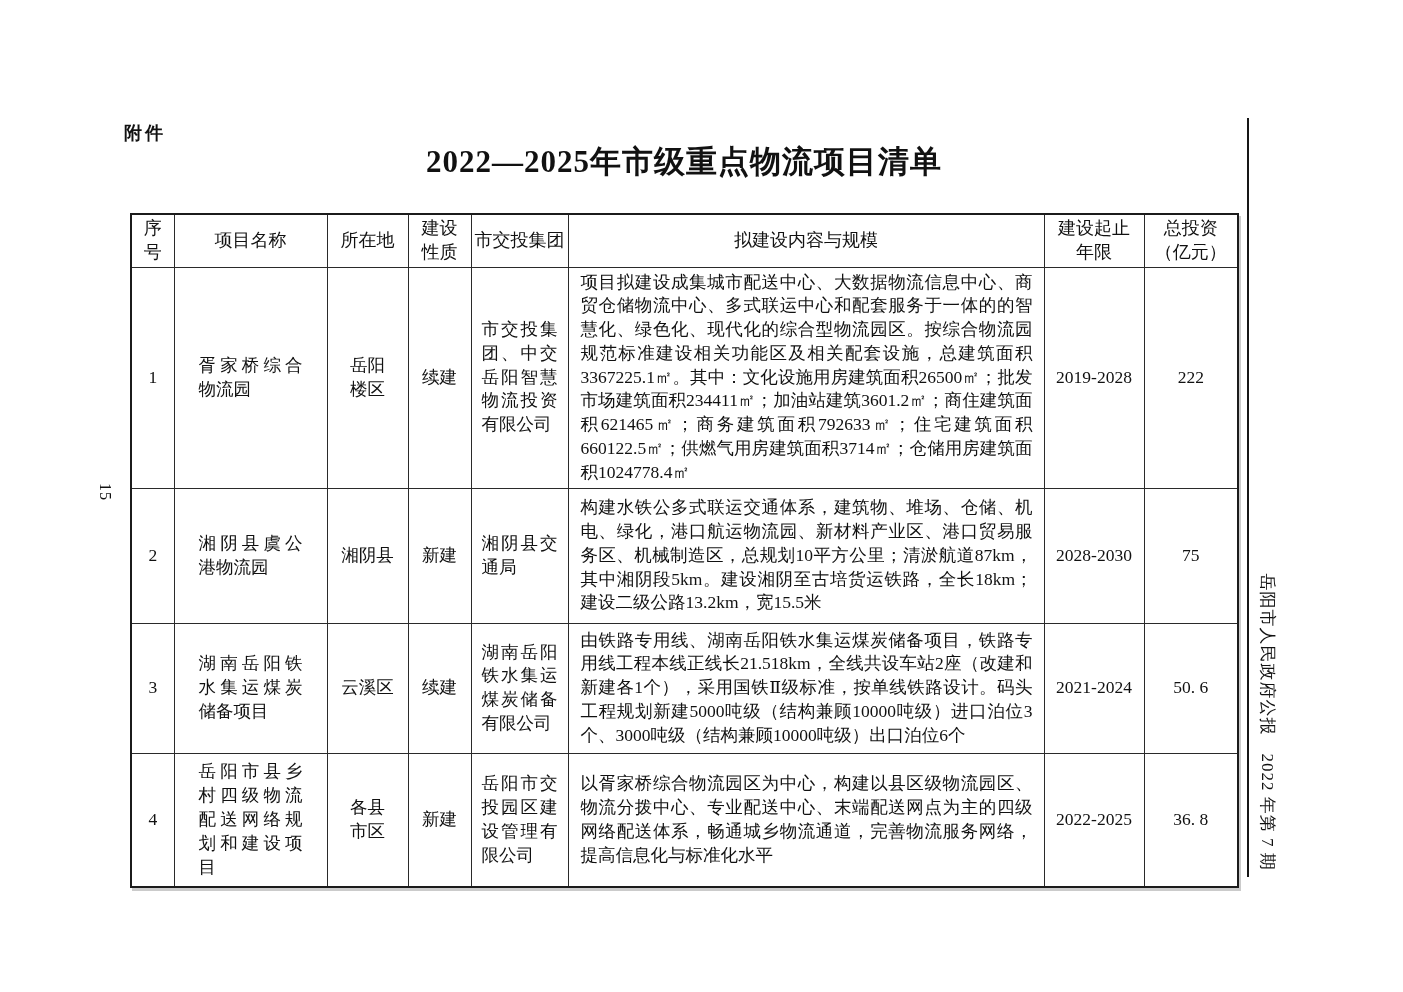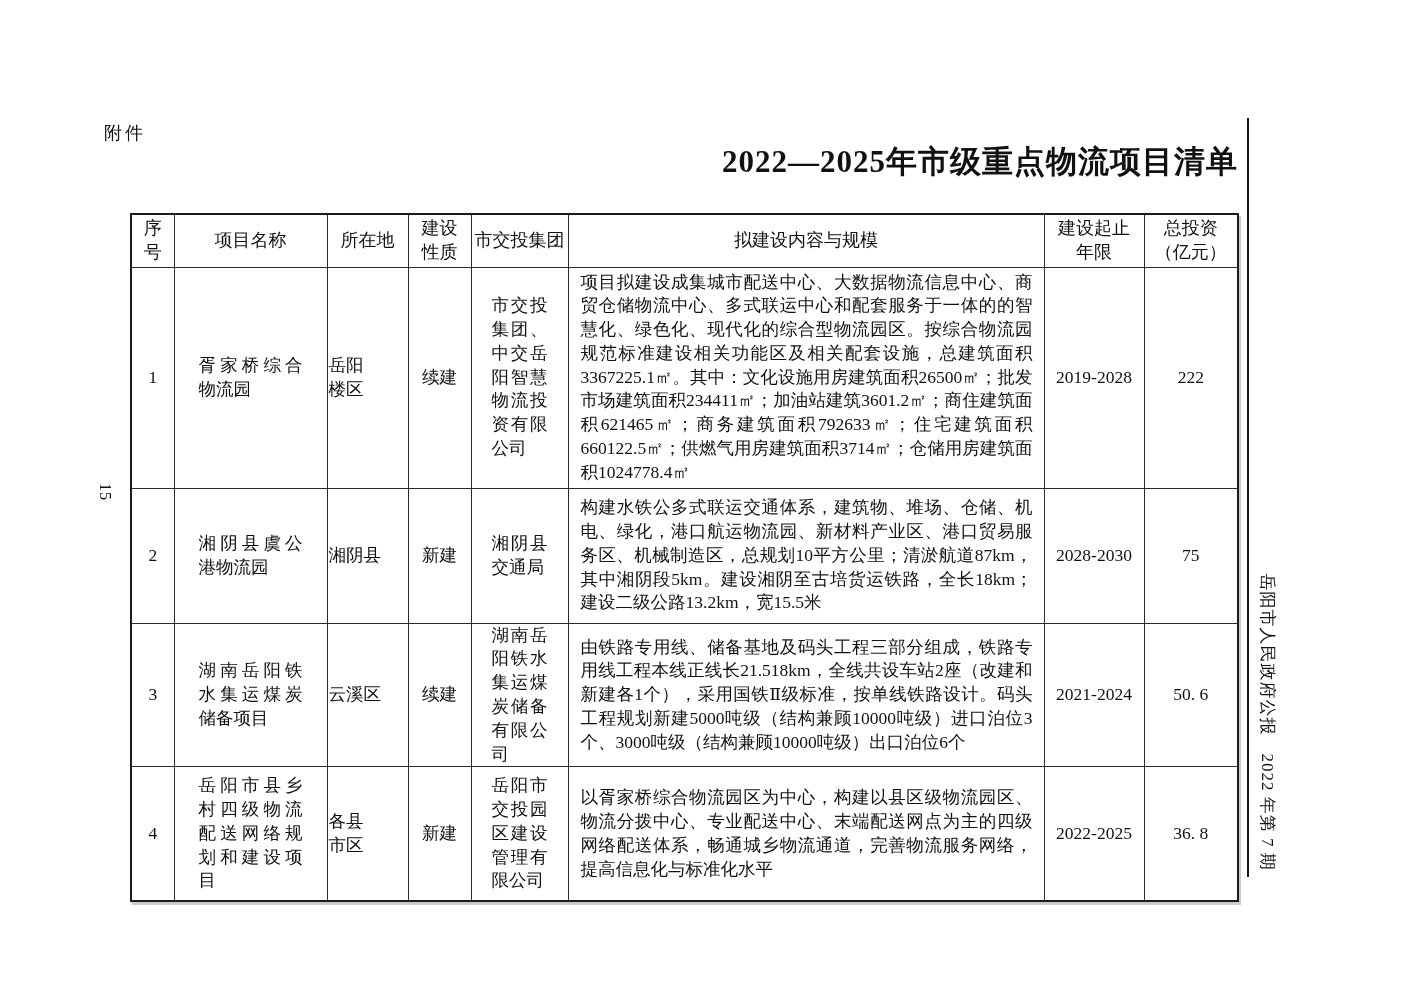--- a/index.html
+++ b/index.html
@@ -2,26 +2,26 @@
 <html><head>
 <meta charset="utf-8">
 <style>
   html,body { margin:0; padding:0; background:#e8e8e8; }
   .page {
     position:relative; width:1403px; height:992px; background:#ffffff;
     font-family:"Liberation Serif","DejaVu Serif",serif; color:#111;
     overflow:hidden; margin:0 auto;
   }
   .attachment {
-    position:absolute; left:104px; top:121px;
-    font-size:18px; letter-spacing:3px;
+    position:absolute; left:124px; top:121px;
+    font-size:18px; letter-spacing:3px;font-weight:bold;
   }
   .title {
     position:absolute; left:130px; top:141px; width:1108px; margin:0;
-    text-align:right; font-size:31px; font-weight:bold; letter-spacing:1px;
+    text-align:center; font-size:31px; font-weight:bold; letter-spacing:1px;
   }
   table.projects {
     position:absolute; left:130px; top:213px; width:1107px;
     border-collapse:collapse; table-layout:fixed;
     border:2px solid #1b1b1b;
     box-shadow:2px 3px 0 rgba(140,140,140,0.45);
   }
   .projects th, .projects td {
     border:1px solid #2a2a2a; overflow:hidden;
   }
@@ -31,26 +31,26 @@
   }
   .projects td {
     font-size:17.5px; vertical-align:middle; line-height:23.8px;
   }
   tr.hrow   { height:52px; }
   tr.row-1  { height:198px; }
   tr.row-2  { height:135px; }
   tr.row-3  { height:130px; }
   tr.row-4  { height:134px; }
   td.c-no, td.c-nature, td.c-period, td.c-invest { text-align:center; }
-  td.c-loc { white-space:pre-line;margin-left:23px; }
+  td.c-loc { text-align:center; white-space:pre-line;margin-left:23px; }
   td.c-name {
     text-align:justify; text-justify:inter-character; padding:0 24px;
   }
   td.c-owner {
-    text-align:justify; text-justify:inter-character; padding:0 20px;
+    text-align:justify; text-justify:inter-character; padding:0 10px;
   }
   td.c-content {
     text-align:justify; text-justify:inter-character; padding:3px 11px 3px 12px;margin-left:44px;
   }
   .page-num {
     position:absolute; left:84px; top:482px; width:40px; height:20px;
     text-align:center; font-size:16px; letter-spacing:1px;
     transform:rotate(90deg); transform-origin:center center;
   }
   .side-rule {
@@ -120,21 +120,21 @@
         <td class="c-content">构建水铁公多式联运交通体系，建筑物、堆场、仓储、机电、绿化，港口航运物流园、新材料产业区、港口贸易服务区、机械制造区，总规划10平方公里；清淤航道87km，其中湘阴段5km。建设湘阴至古培货运铁路，全长18km；建设二级公路13.2km，宽15.5米</td>
         <td class="c-period">2028-2030</td>
         <td class="c-invest">75</td>
       </tr>
       <tr class="row-3">
         <td class="c-no">3</td>
         <td class="c-name">湖南岳阳铁水集运煤炭储备项目</td>
         <td class="c-loc">云溪区</td>
         <td class="c-nature">续建</td>
         <td class="c-owner">湖南岳阳铁水集运煤炭储备有限公司</td>
-        <td class="c-content">由铁路专用线、储备基地及码头工程三部分组成，铁路专用线工程本线正线长21.518km，全线共设车站2座（改建和新建各1个），采用国铁Ⅱ级标准，按单线铁路设计。码头工程规划新建5000吨级（结构兼顾10000吨级）进口泊位3个、3000吨级（结构兼顾10000吨级）出口泊位6个</td>
+        <td class="c-content">由铁路专用线、湖南岳阳铁水集运煤炭储备项目，铁路专用线工程本线正线长21.518km，全线共设车站2座（改建和新建各1个），采用国铁Ⅱ级标准，按单线铁路设计。码头工程规划新建5000吨级（结构兼顾10000吨级）进口泊位3个、3000吨级（结构兼顾10000吨级）出口泊位6个</td>
         <td class="c-period">2021-2024</td>
         <td class="c-invest">50. 6</td>
       </tr>
       <tr class="row-4">
         <td class="c-no">4</td>
         <td class="c-name">岳阳市县乡村四级物流配送网络规划和建设项目</td>
         <td class="c-loc">各县
 市区</td>
         <td class="c-nature">新建</td>
         <td class="c-owner">岳阳市交投园区建设管理有限公司</td>

